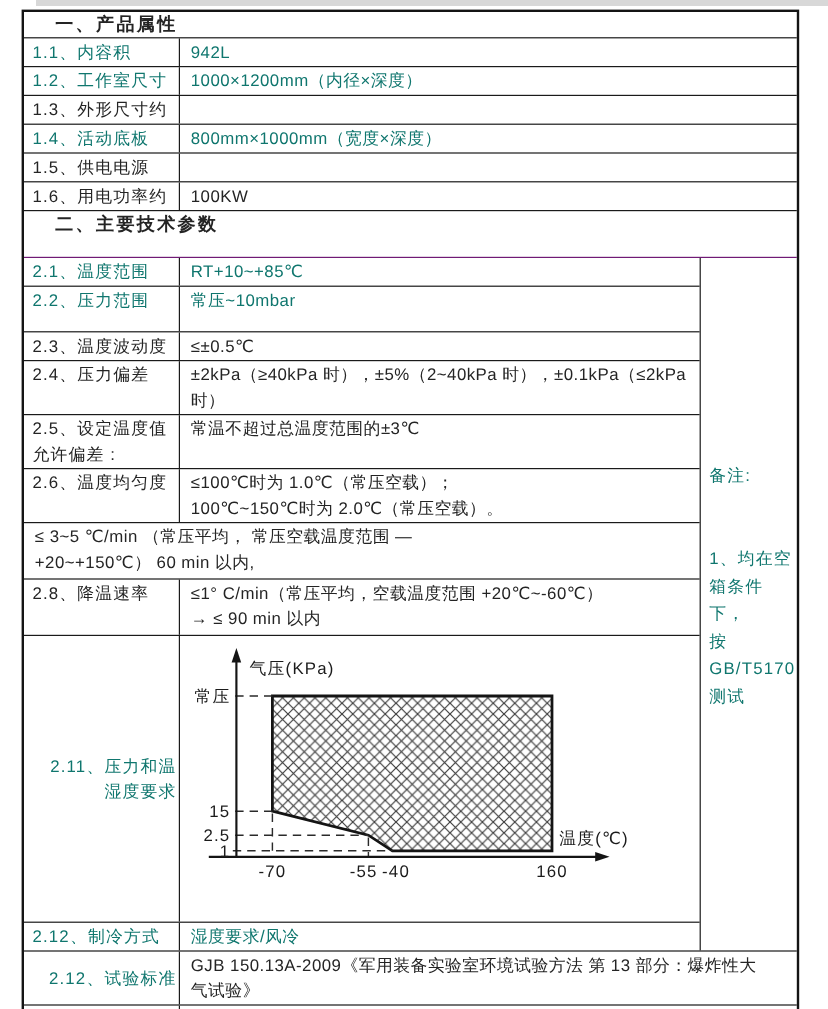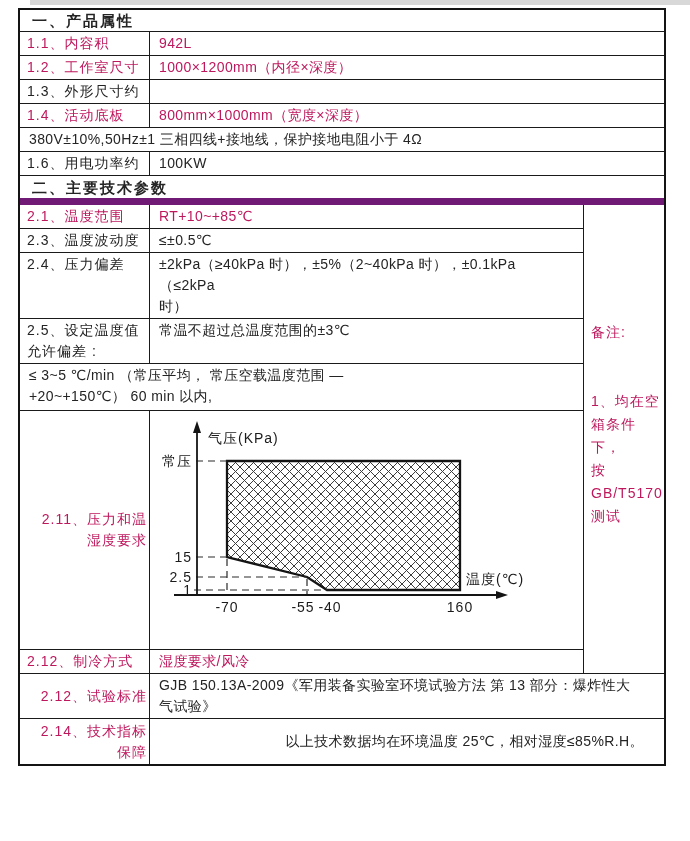--- a/index.html
+++ b/index.html
@@ -11,32 +11,32 @@
   }
   .top-strip{position:absolute;top:0;left:30px;right:0;height:5px;background:#d8d8d8;}
   .spec-table{
     position:absolute;left:18px;top:8px;width:648px;box-sizing:border-box;
     border:2px solid #141414;background:#fff;
   }
   .row{display:flex;border-top:1px solid #1a1a1a;box-sizing:border-box;}
   .row.first{border-top:none;}
   .sec-header{
     font-weight:bold;font-size:15px;letter-spacing:2px;
-    padding:0 0 0 12px;display:flex;align-items:center;
+    padding:0 0 0 26px;display:flex;align-items:center;
   }
   .lab{
     width:130px;flex:0 0 130px;border-right:1px solid #1a1a1a;
     padding:1px 2px 1px 7px;box-sizing:border-box;white-space:pre-line;letter-spacing:1px;
   }
   .val{
-    flex:1;padding:1px 20px 1px 9px;box-sizing:border-box;white-space:pre-line;letter-spacing:0.4px;
+    flex:1;padding:1px 8px 1px 9px;box-sizing:border-box;white-space:pre-line;letter-spacing:0.4px;
   }
   .vc{display:flex;flex-direction:column;justify-content:center;text-align:right;}
-  .grey{color:#be185d;}
-  .s2wrap{display:flex;border-top:7px solid #701a75;}
+  .grey{color:#0f766e;}
+  .s2wrap{display:flex;border-top:1px solid #701a75;margin-top:16px;}
   .s2left{width:563px;flex:0 0 563px;box-sizing:border-box;}
   .s2left .row:first-child{border-top:none;}
   .remarks{
     flex:1;border-left:1px solid #1a1a1a;box-sizing:border-box;
     display:flex;flex-direction:column;justify-content:center;
     padding:0 2px 30px 7px;line-height:23px;letter-spacing:1px;gap:24px;
   }
   .remark-body{margin-top:22px;white-space:pre-line;}
   .chart-cell{padding:0;}
   .chart-cell svg{display:block;margin:2px 0 0 0;}
@@ -63,55 +63,69 @@
   </div>
   <div class="row" style="min-height:21px">
     <div class="lab">1.3、外形尺寸约</div>
     <div class="val"></div>
   </div>
   <div class="row" style="min-height:21px">
     <div class="lab grey">1.4、活动底板</div>
     <div class="val grey">800mm×1000mm（宽度×深度）</div>
   </div>
   <div class="row" style="min-height:22px">
-    <div class="val">380V±10%,50Hz±1 三相四线+接地线，保护接地电阻小于 4Ω</div>
+    <div class="lab">1.5、供电电源</div>
   </div>
   <div class="row" style="min-height:22px">
     <div class="lab">1.6、用电功率约</div>
     <div class="val">100KW</div>
   </div>
 
   <div class="row sec-header" style="min-height:23px">
     <span>二、主要技术参数</span>
   </div>
 
   <div class="s2wrap">
     <div class="s2left">
 
       <div class="row" style="min-height:23px">
         <div class="lab grey">2.1、温度范围</div>
         <div class="val grey">RT+10~+85℃</div>
       </div>
+      <div class="row" style="min-height:38px">
+        <div class="lab grey">2.2、压力范围</div>
+        <div class="val grey">常压~10mbar</div>
+      </div>
       <div class="row" style="min-height:22px">
         <div class="lab">2.3、温度波动度</div>
         <div class="val">≤±0.5℃</div>
       </div>
       <div class="row" style="min-height:45px">
         <div class="lab">2.4、压力偏差</div>
         <div class="val">±2kPa（≥40kPa 时），±5%（2~40kPa 时），±0.1kPa（≤2kPa
 时）</div>
       </div>
       <div class="row" style="min-height:41px">
         <div class="lab">2.5、设定温度值
 允许偏差 :</div>
         <div class="val">常温不超过总温度范围的±3℃</div>
       </div>
+      <div class="row" style="min-height:45px">
+        <div class="lab">2.6、温度均匀度</div>
+        <div class="val">≤100℃时为 1.0℃（常压空载）；
+100℃~150℃时为 2.0℃（常压空载）。</div>
+      </div>
       <div class="row" style="min-height:47px">
         <div class="val">≤ 3~5 ℃/min （常压平均， 常压空载温度范围 —
 +20~+150℃）  60  min 以内,</div>
+      </div>
+      <div class="row" style="min-height:47px">
+        <div class="lab">2.8、降温速率</div>
+        <div class="val">≤1° C/min（常压平均，空载温度范围 +20℃~-60℃）
+→  ≤  90  min 以内</div>
       </div>
       <div class="row" style="min-height:239px">
         <div class="lab grey vc">2.11、压力和温
 湿度要求</div>
         <div class="val chart-cell"><svg width="420" height="210">
               <defs>
                 <pattern id="hx" width="9" height="9" patternUnits="userSpaceOnUse">
                   <path d="M0,9 L9,0 M0,0 L9,9" stroke="#3d3d3d" stroke-width="1" fill="none"></path>
                 </pattern>
               </defs>

